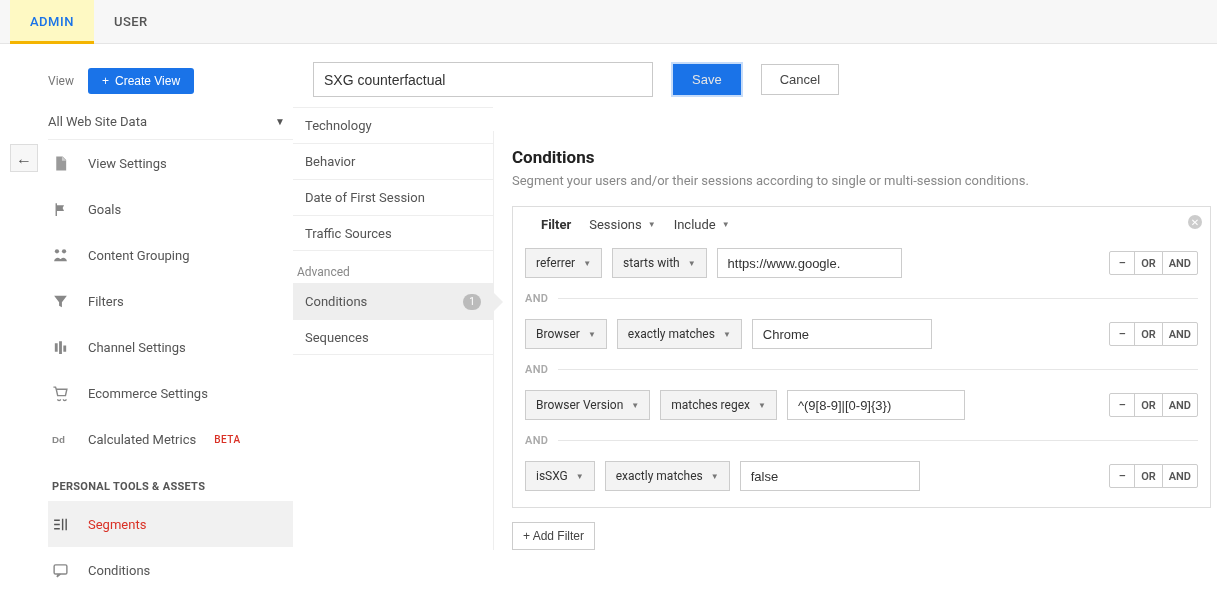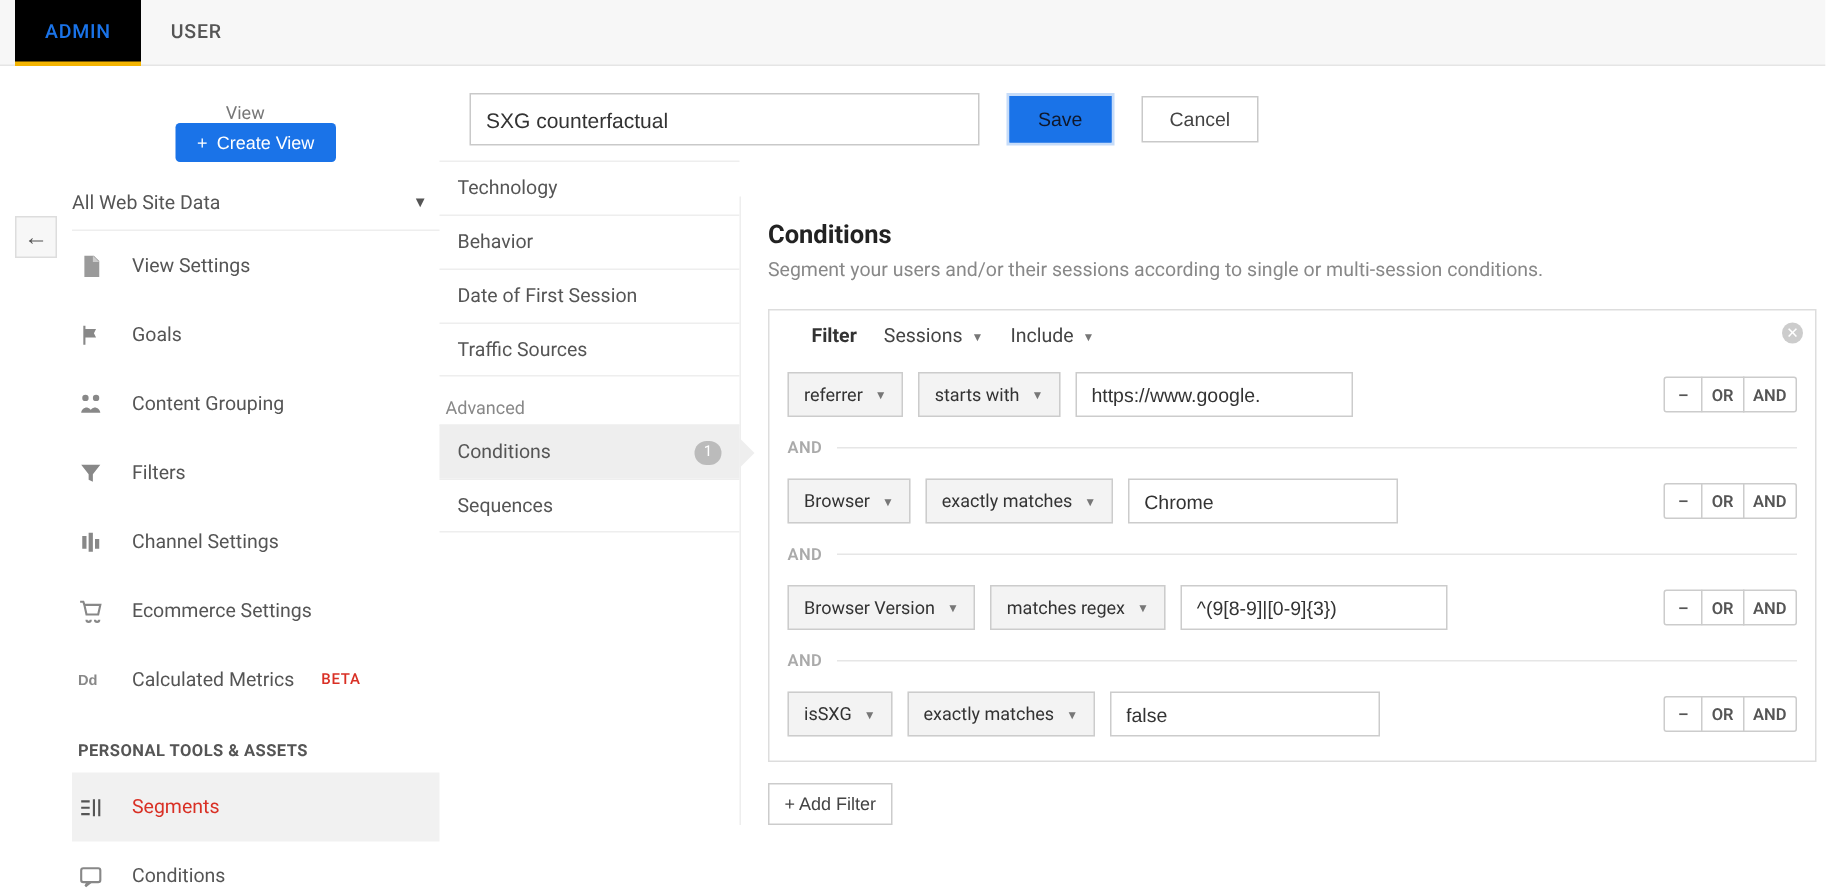--- a/index.html
+++ b/index.html
@@ -24,21 +24,21 @@
     font-size: 13px;
     font-weight: 500;
     letter-spacing: .5px;
     color: #555;
     cursor: pointer;
   }
   .tabstrip .tab.active {
     color: #1a73e8;
     border-bottom: 3px solid #f4b400;
     margin-bottom: -1px;
-    background:#000000;
+    background:#fef9c3;
   }
 
   
   .page {
     display: flex;
     align-items: flex-start;
   }
   .backcol {
     width: 48px;
     padding-top: 100px;
@@ -55,21 +55,20 @@
     color:#555;
   }
 
   .sidebar {
     width: 245px;
     padding-top: 20px;
   }
   .viewrow {
     display:flex; align-items:center;
     padding: 4px 0 10px 0;
-    flex-direction: column;
   }
   .viewlabel { color:#777; font-size:12px; margin-right:14px; }
   .createbtn {
     background:#1a73e8; color:#fff;
     border:none; border-radius:3px;
     padding:6px 14px; font-size:12px; font-weight:500;
     display:flex; align-items:center; gap:6px;
     cursor:pointer;
   }
   .dataselect {
@@ -111,21 +110,21 @@
   .tbox {
     border:1px solid #c9c9c9; height:35px;
     padding:0 10px; font-size:14px; color:#333;
     background:#fff;
   }
   .btn {
     height:31px; padding:0 18px; font-size:13px;
     border:1px solid #c9c9c9; background:#fff; color:#444;
     cursor:pointer;
   }
-  .btn.primary { background:#1a73e8; color:#0f172a; border:1px solid #1a73e8; box-shadow:0 0 0 2px rgba(26,115,232,.25); }
+  .btn.primary { background:#1a73e8; color:#e5e5e5; border:1px solid #1a73e8; box-shadow:0 0 0 2px rgba(26,115,232,.25); }
 
   .catlist { margin-top:0; }
   .catitem {
     height:36px; line-height:36px;
     padding-left:12px;
     border-top:1px solid #eee;
     color:#555; cursor:pointer;
     position:relative;
     font-size:13px;
   }

